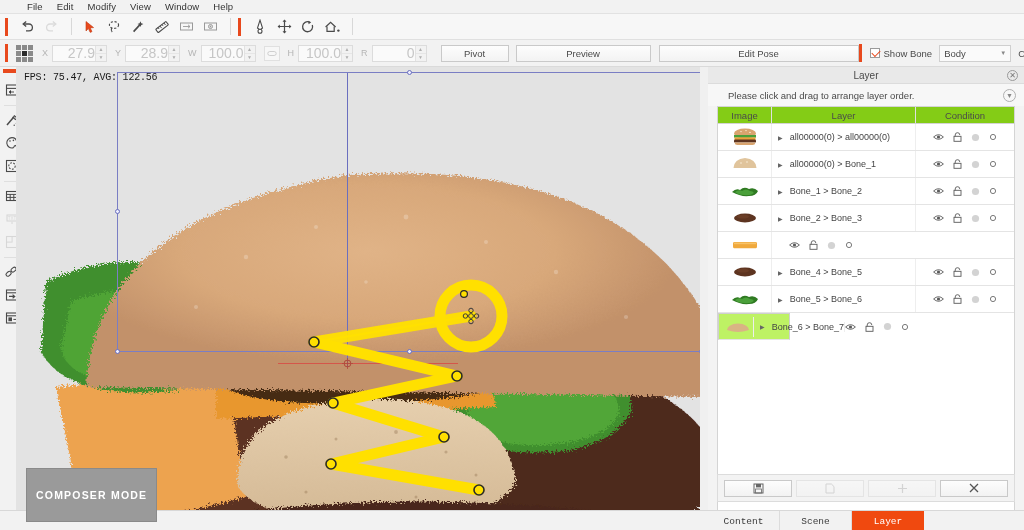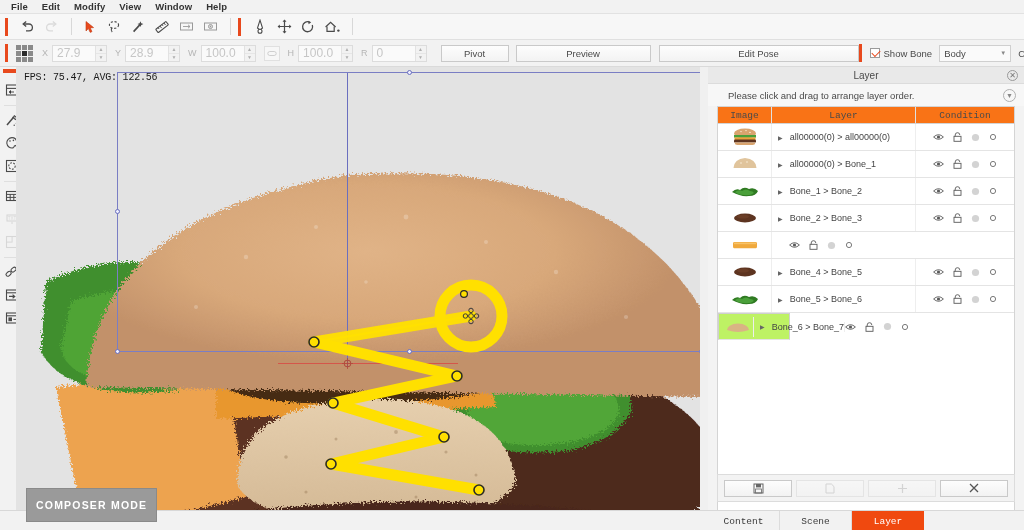--- a/index.html
+++ b/index.html
@@ -10,21 +10,21 @@
     font-size: 11px;
     background: #f0f0f0;
     color: #333;
   }
   #app { position: relative; width: 1024px; height: 530px; }
 
   
   .menubar {
     position: absolute; top: 0; left: 0; width: 1024px; height: 14px;
     background: #f2f2f2; border-bottom: 1px solid #e2e2e2;
-    display: flex; align-items: center; padding-left: 4px; font-weight: bold;
+    display: flex; align-items: center; padding-left: 20px;
   }
   .menubar .mi {
     font-size: 9.5px; color: #333; padding: 0 7px; line-height: 13px;
     cursor: default; letter-spacing: .1px;
   }
 
   
   .tb1 {
     position: absolute; top: 14px; left: 0; width: 1024px; height: 26px;
     background: #f7f7f7; border-bottom: 1px solid #e0e0e0;
@@ -52,22 +52,22 @@
   }
   .anchorgrid i { background: #8a8a8a; display: block; }
   .anchorgrid i.on { background: #2b2b2b; }
   .fld { display: flex; align-items: center; margin-right: 8px; flex: 0 0 auto; }
   .fld label { font-size: 9px; color: #b5b5b5; margin-right: 4px; }
   .spin {
     display: flex; align-items: stretch; height: 17px;
     border: 1px solid #dcdcdc; background: #f7f7f7;
   }
   .spin .val {
-    width: 42px; font-size: 12px; color: #c6c6c6; line-height: 15px;
-    padding-left: 4px; background: #fafafa;
+    width: 42px; font-size: 14px; color: #c6c6c6; line-height: 15px;
+    padding-left: 4px; background: #fafafa; text-align: right;
   }
   .spin .arrows {
     width: 11px; border-left: 1px solid #e2e2e2; display: flex;
     flex-direction: column; background: #f2f2f2;
   }
   .spin .arrows span {
     flex: 1; display: flex; align-items: center; justify-content: center;
     font-size: 5px; color: #b0b0b0; line-height: 1;
   }
   .spin .arrows span:first-child { border-bottom: 1px solid #e6e6e6; }
@@ -119,21 +119,21 @@
     background: #e3e3e3; overflow: hidden;
   }
   .fps {
     position: absolute; top: 5px; left: 8px; z-index: 20;
     font-family: "Liberation Mono", monospace; font-size: 10px;
     color: #1a1a1a; letter-spacing: -.2px; white-space: nowrap;
   }
   .composer {
     position: absolute; left: 10px; bottom: 8px; z-index: 30;
     background: #9a9a9a; color: #fff; font-size: 10.5px; letter-spacing: 1.2px;
-    padding: 10px 9px; border: 1px solid #8a8a8a; font-weight: bold;
+    padding: 20px 9px; border: 1px solid #8a8a8a; font-weight: bold;
   }
   .bbox {
     position: absolute; left: 101px; top: 5px; width: 585px; height: 280px;
     border: 1px solid #7a7ec4; z-index: 15; pointer-events: none;
   }
   .bbox .h {
     position: absolute; width: 5px; height: 5px; background: #eef; border: 1px solid #6a6fbf;
     border-radius: 50%;
   }
   .bbox .h.tm { left: 50%; top: -3px; margin-left: -3px; }
@@ -182,21 +182,21 @@
   .rhint .chev {
     position: absolute; right: 8px; width: 13px; height: 13px;
     border: 1px solid #b0b0b0; border-radius: 50%;
     display: flex; align-items: center; justify-content: center;
     font-size: 7px; color: #888;
   }
   .ltablewrap {
     position: absolute; left: 9px; top: 39px; width: 298px; height: 437px;
     background: #fff; border: 1px solid #d4d4d4; overflow: hidden;
   }
-  .lhdr { display: flex; height: 17px; background: #f97316; border-bottom: 1px solid #d4d4d4; font-family: Liberation Mono, monospace; }
+  .lhdr { display: flex; height: 17px; background: #84cc16; border-bottom: 1px solid #d4d4d4; }
   .lhdr div {
     font-size: 9.5px; color: #4a4a4a; display: flex; align-items: center; justify-content: center;
   }
   .c-img { width: 54px; border-right: 1px solid #e0e0e0; }
   .c-lay { flex: 1; border-right: 1px solid #e0e0e0; }
   .c-cnd { width: 98px; }
   .lrow { display: flex; height: 27px; border-bottom: 1px solid #e4e4e4; background: #fff; }
   .lrow.sel { background: #bef264; }
   .cell-img {
     width: 54px; border-right: 1px solid #eee; display: flex;

